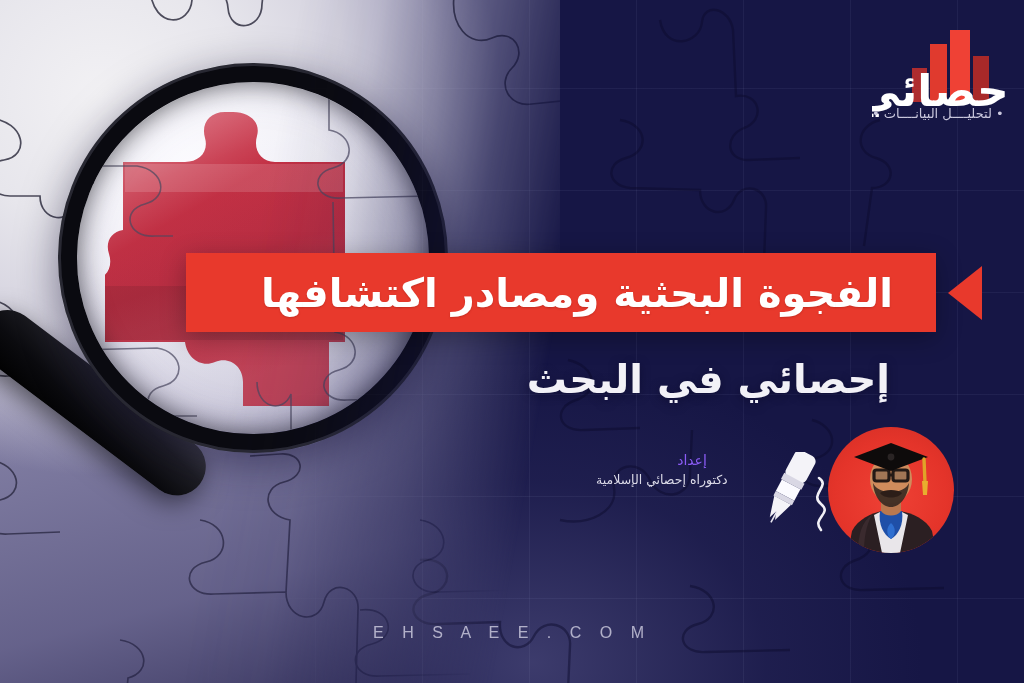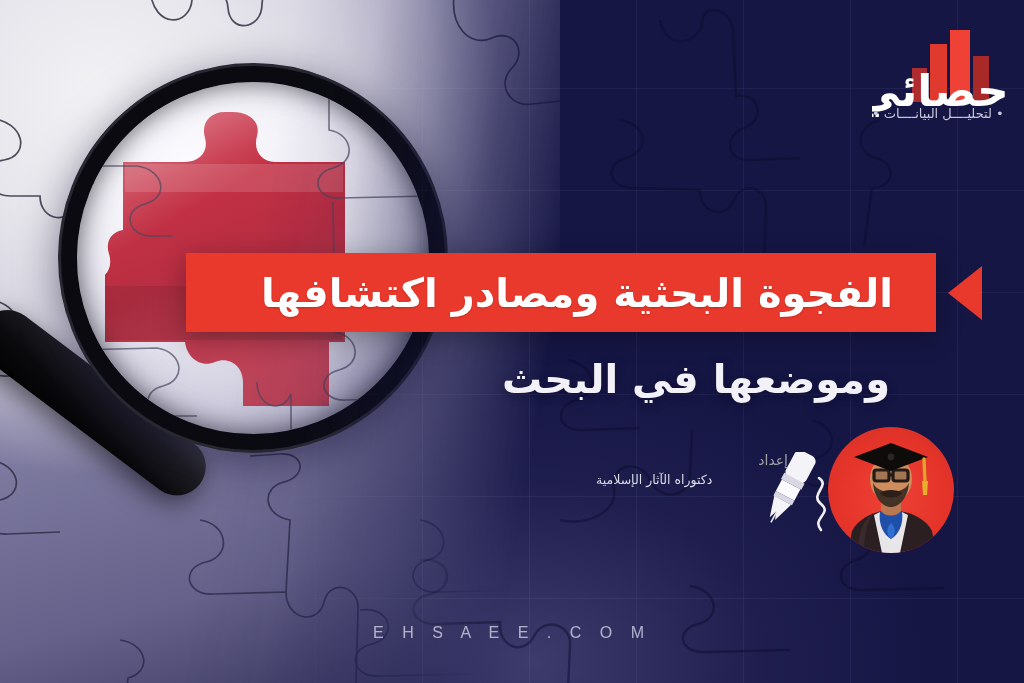--- a/index.html
+++ b/index.html
@@ -153,24 +153,24 @@
   
   .author {
     position:absolute;
     left:596px; top:452px;
     width:192px;
     text-align:left;
     color:#ffffff;
   }
   .author-prep {
     font-size:14px;
-    color:#a3a3a3;
+    color:#8b5cf6;
     letter-spacing:.5px;
     margin-bottom:2px;
-    text-align:right;
+    text-align:center;
   }
   .author-name {
     font-size:25px;
     font-weight:bold;
     color:#ffffff;
     line-height:1.18;
     text-align:left;
     text-shadow:0 2px 8px rgba(10,8,40,.5);
   }
   .author-role {
@@ -338,25 +338,25 @@
     </g>
     <text x="68" y="82" text-anchor="middle" font-family="DejaVu Sans, sans-serif" font-size="44" font-weight="bold" fill="#ffffff">إحصائي</text>
   </svg>
   <div class="logo-tagline">• لتحليــــل البيانــــات •</div>
 
   <div class="banner">
     <span class="banner-text">الفجوة البحثية ومصادر اكتشافها</span>
   </div>
   <div class="banner-arrow"></div>
 
-  <div class="subtitle">وموضعها في البحث</div>
+  <div class="subtitle">إحصائي في البحث</div>
 
   <div class="author">
     <div class="author-prep">إعداد</div>
-    <div class="author-role">دكتوراه الآثار الإسلامية</div>
+    <div class="author-role">دكتوراه إحصائي الإسلامية</div>
   </div>
 
   <svg class="pen-icon" viewBox="0 0 72 84">
     <g transform="rotate(28 30 40)">
       <rect x="8" y="2" width="23" height="30" rx="6" fill="#f4f3f8"></rect>
       <rect x="8" y="30" width="23" height="7" fill="#d9d7e4"></rect>
       <rect x="9" y="37" width="21" height="13" fill="#fbfaff"></rect>
       <rect x="9" y="50" width="21" height="5" fill="#d9d7e4"></rect>
       <path d="M10 55 L29 55 L22 76 L19 68 L16 76 Z" fill="#f4f3f8"></path>
       <path d="M19.5 68 L19.5 80" stroke="#e8e6f0" stroke-width="1.6"></path>

